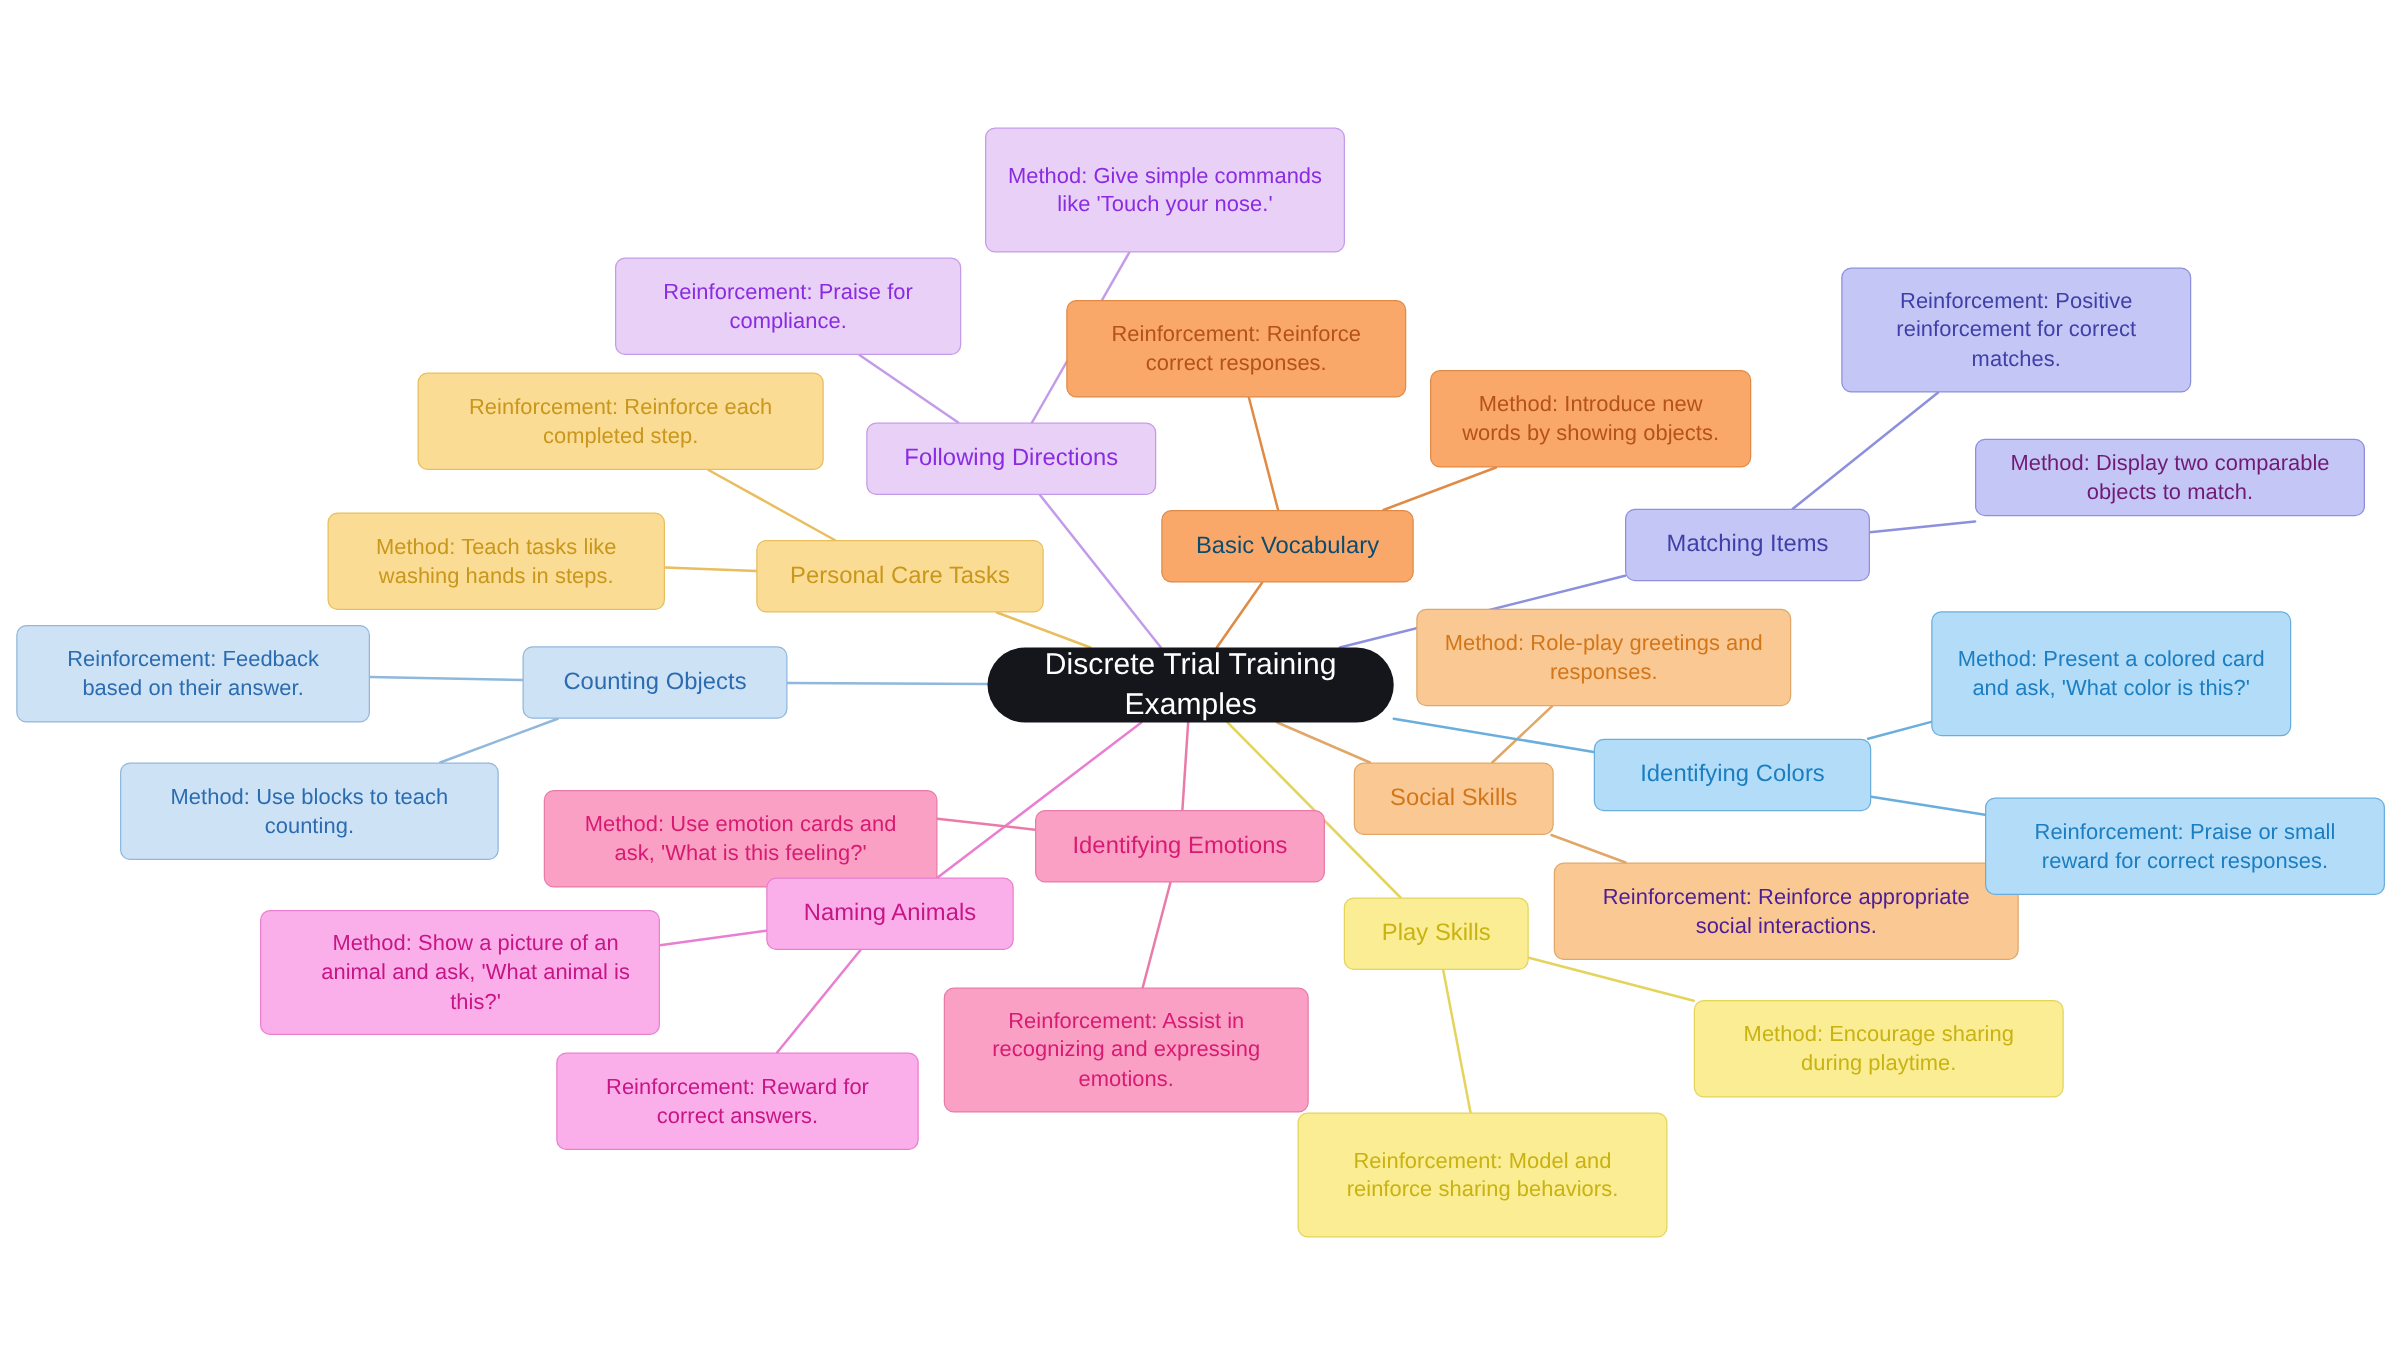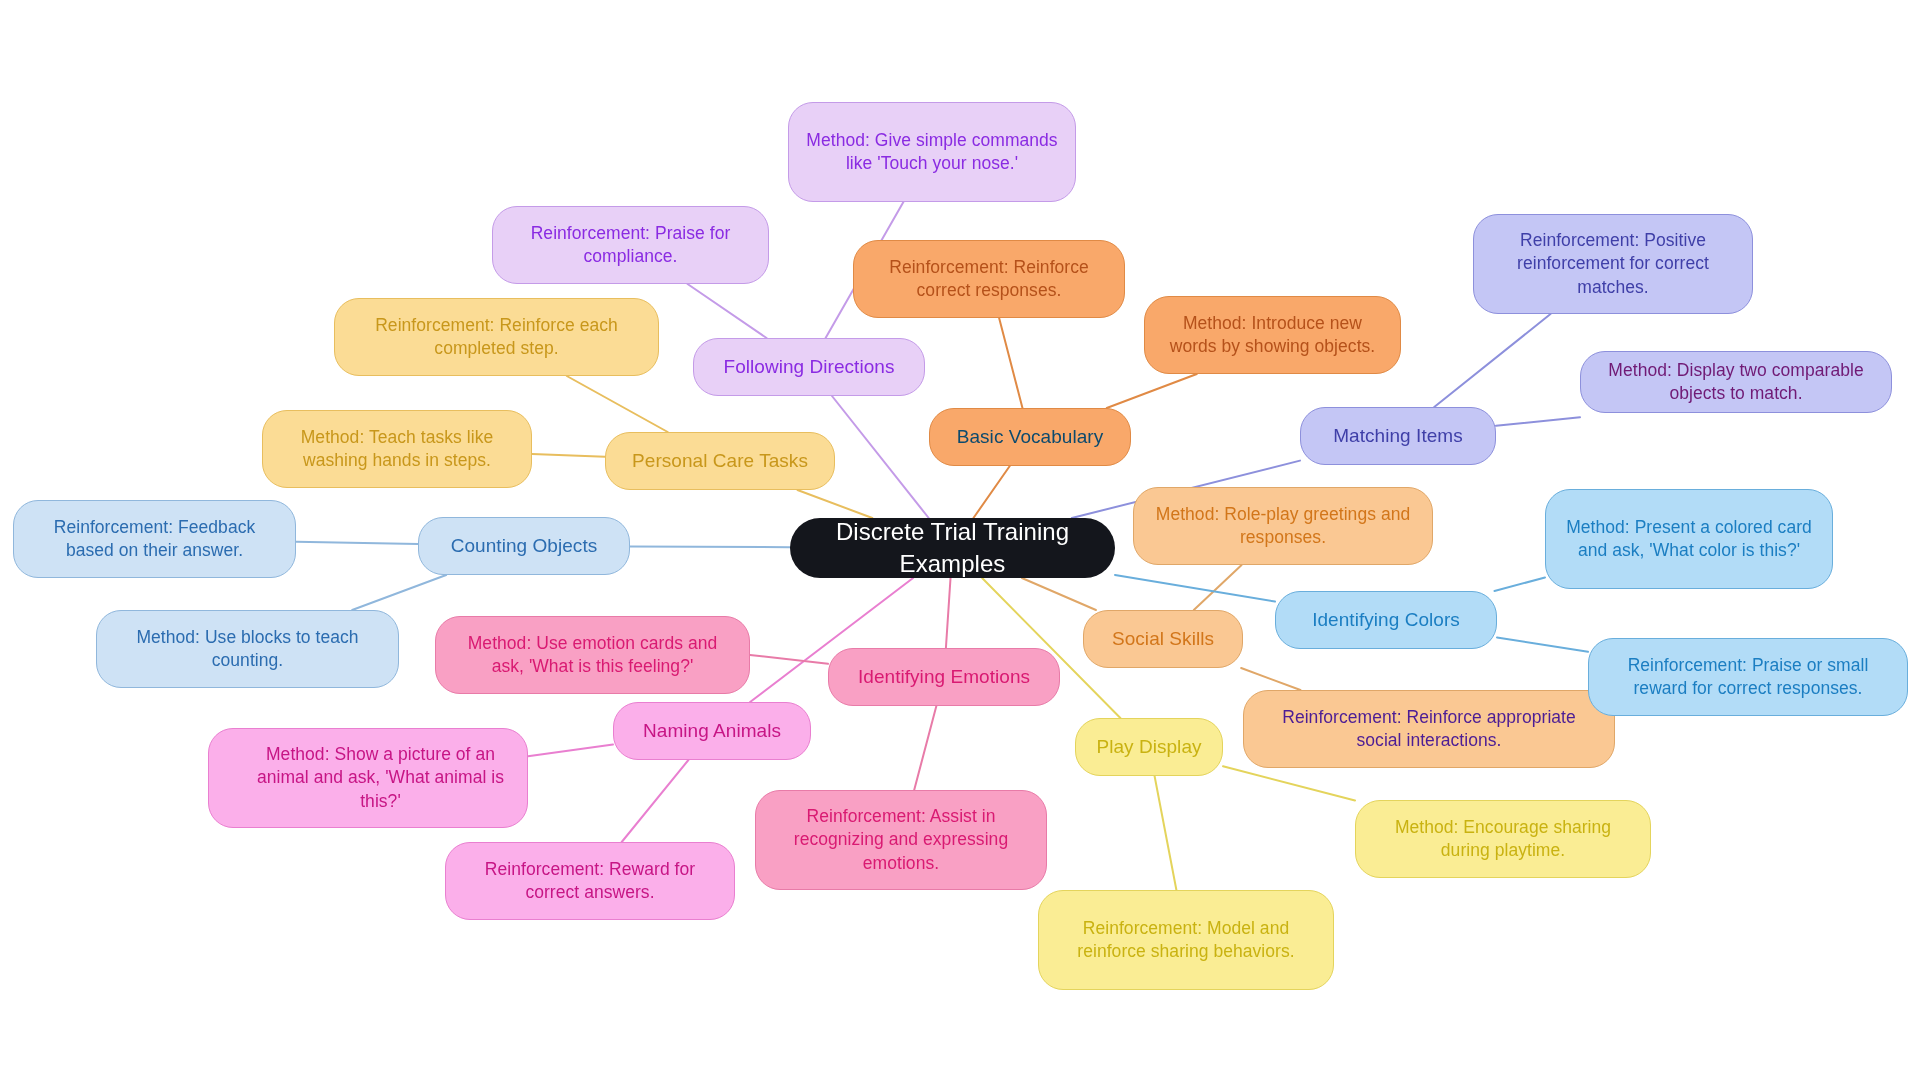--- a/index.html
+++ b/index.html
@@ -23,21 +23,21 @@
     height: 1083px;
     pointer-events: none;
   }
   .node {
     position: absolute;
     box-sizing: border-box;
     display: flex;
     align-items: center;
     justify-content: center;
     text-align: center;
-    border-radius: 25px;
+    border-radius: 8px;
     border: 1.2px solid rgba(0,0,0,0.10);
     line-height: 1.32;
     padding: 6px 14px;
     letter-spacing: 0.05px;
   }
   .node.root {
     border-radius: 34px;
     border: none;
     color: #ffffff;
     font-size: 24px;
@@ -100,21 +100,21 @@
       </div>
       <div class="node leaf" style="left: 96px; top: 610px; width: 303px; height: 78px; background: rgb(206, 226, 245); border-color: rgb(144, 183, 220); color: rgb(43, 108, 176);">
         <span>Method: Use blocks to teach counting.</span>
       </div>
       <div class="node leaf" style="left: 208px; top: 728px; width: 320px; height: 100px; background: rgb(251, 175, 234); border-color: rgb(233, 127, 208); color: rgb(199, 21, 133); padding-left: 39px;">
         <span>Method: Show a picture of an animal and ask, 'What animal is this?'</span>
       </div>
       <div class="node leaf" style="left: 445px; top: 842px; width: 290px; height: 78px; background: rgb(251, 175, 234); border-color: rgb(233, 127, 208); color: rgb(199, 21, 133);">
         <span>Reinforcement: Reward for correct answers.</span>
       </div>
-      <div class="node leaf" style="left: 435px; top: 616px; width: 315px; height: 78px; background: rgb(249, 160, 196); border-color: rgb(232, 123, 168); color: rgb(217, 26, 114);">
+      <div class="node leaf" style="left: 435px; top: 632px; width: 315px; height: 78px; background: rgb(249, 160, 196); border-color: rgb(232, 123, 168); color: rgb(217, 26, 114);">
         <span>Method: Use emotion cards and ask, 'What is this feeling?'</span>
       </div>
       <div class="node leaf" style="left: 755px; top: 790px; width: 292px; height: 100px; background: rgb(249, 160, 196); border-color: rgb(232, 123, 168); color: rgb(217, 26, 114);">
         <span>Reinforcement: Assist in recognizing and expressing emotions.</span>
       </div>
       <div class="node leaf" style="left: 1038px; top: 890px; width: 296px; height: 100px; background: rgb(250, 237, 148); border-color: rgb(228, 212, 92); color: rgb(201, 178, 17); justify-content: flex-end;">
         <span>Reinforcement: Model and reinforce sharing behaviors.</span>
       </div>
       <div class="node leaf" style="left: 1355px; top: 800px; width: 296px; height: 78px; background: rgb(250, 237, 148); border-color: rgb(228, 212, 92); color: rgb(201, 178, 17);">
         <span>Method: Encourage sharing during playtime.</span>
@@ -152,21 +152,21 @@
       <div class="node branch" style="left: 418px; top: 517px; width: 212px; height: 58px; background: rgb(206, 226, 245); border-color: rgb(144, 183, 220); color: rgb(43, 108, 176);">
         <span>Counting Objects</span>
       </div>
       <div class="node branch" style="left: 613px; top: 702px; width: 198px; height: 58px; background: rgb(251, 175, 234); border-color: rgb(233, 127, 208); color: rgb(199, 21, 133);">
         <span>Naming Animals</span>
       </div>
       <div class="node branch" style="left: 828px; top: 648px; width: 232px; height: 58px; background: rgb(249, 160, 196); border-color: rgb(232, 123, 168); color: rgb(217, 26, 114);">
         <span>Identifying Emotions</span>
       </div>
       <div class="node branch" style="left: 1075px; top: 718px; width: 148px; height: 58px; background: rgb(250, 237, 148); border-color: rgb(228, 212, 92); color: rgb(201, 178, 17);">
-        <span>Play Display</span>
+        <span>Play Skills</span>
       </div>
       <div class="node branch" style="left: 1083px; top: 610px; width: 160px; height: 58px; background: rgb(250, 200, 147); border-color: rgb(224, 167, 104); color: rgb(210, 118, 26);">
         <span>Social Skills</span>
       </div>
       <div class="node branch" style="left: 1275px; top: 591px; width: 222px; height: 58px; background: rgb(178, 220, 247); border-color: rgb(105, 174, 220); color: rgb(27, 126, 194);">
         <span>Identifying Colors</span>
       </div>
       <div class="node branch" style="left: 1300px; top: 407px; width: 196px; height: 58px; background: rgb(196, 198, 245); border-color: rgb(141, 144, 220); color: rgb(63, 63, 168);">
         <span>Matching Items</span>
       </div>

